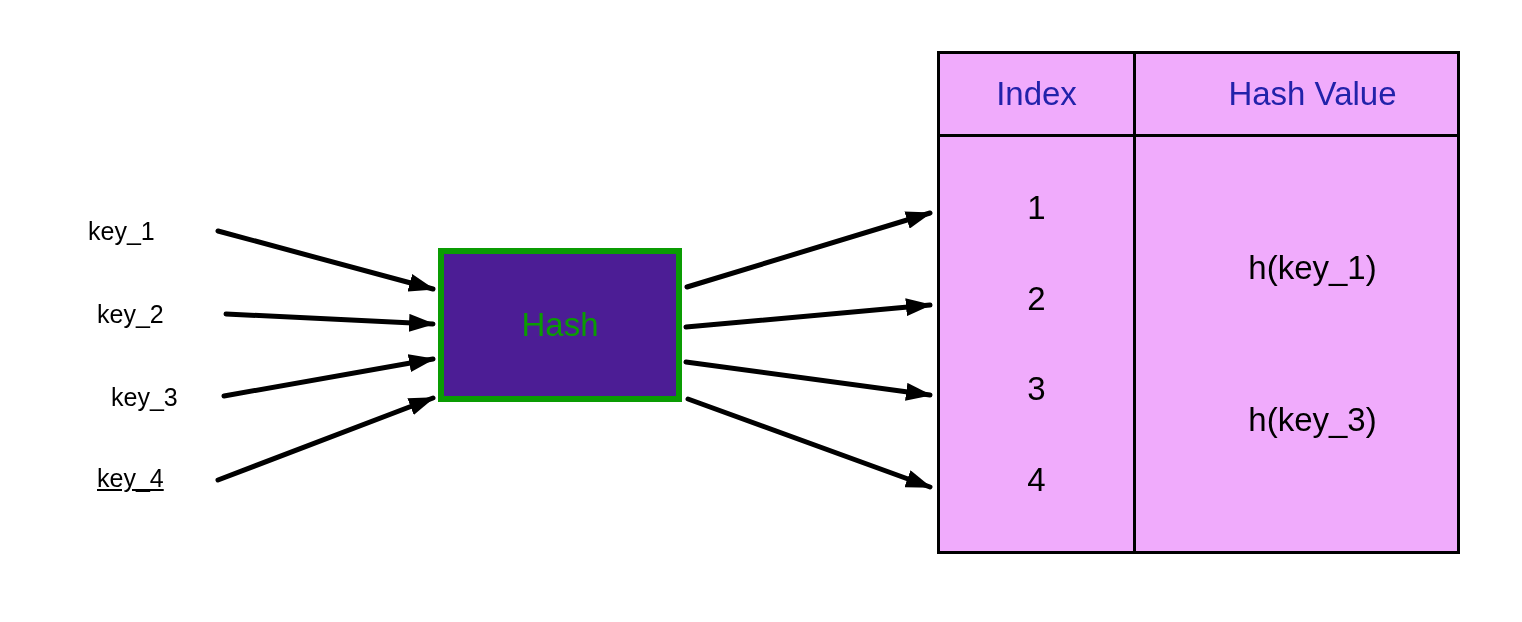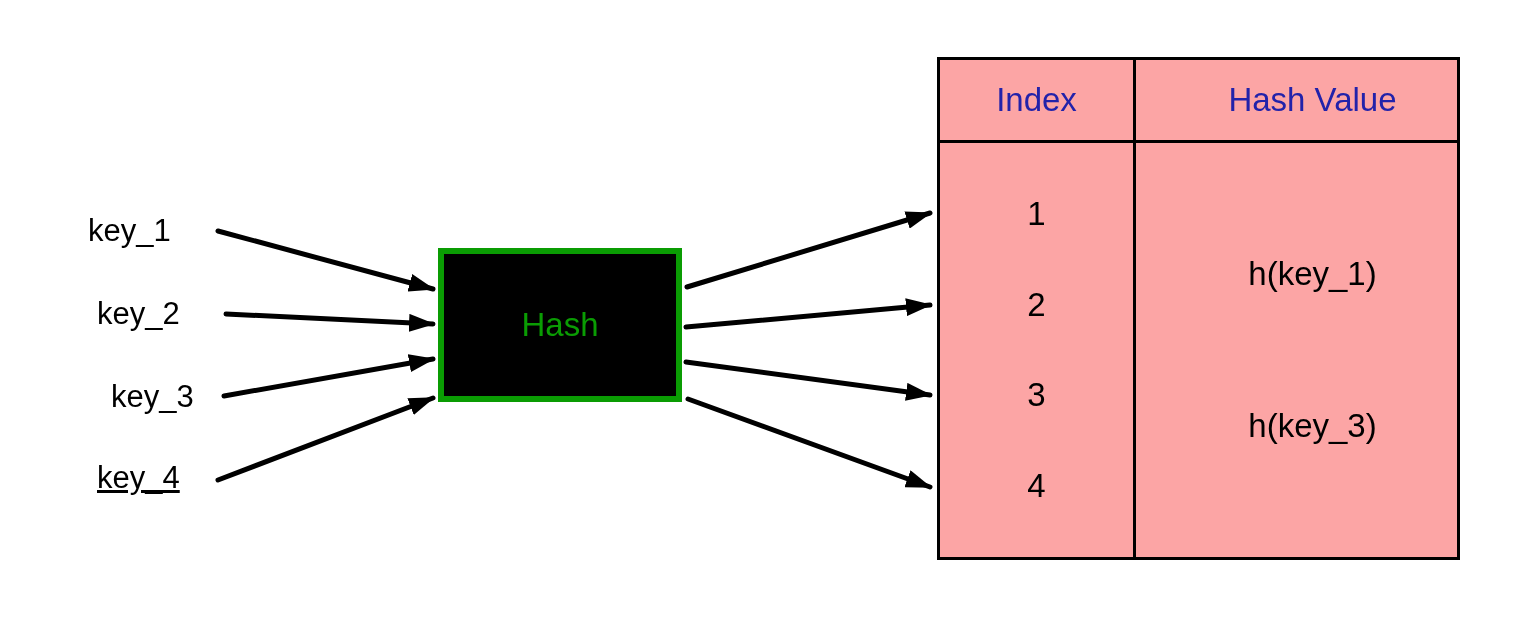--- a/index.html
+++ b/index.html
@@ -6,54 +6,54 @@
   .canvas {
     position: relative;
     width: 1522px;
     height: 622px;
     background: var(--background, #ffffff);
     font-family: "Liberation Sans", sans-serif;
     overflow: hidden;
   }
   .key-label {
     position: absolute;
-    font-size: 31px;
+    font-size: 25px;
     line-height: 34px;
     color: var(--black, #000000);
     white-space: nowrap;
   }
   .key-1 { left: 88px;  top: 214px; }
   .key-2 { left: 97px;  top: 297px; }
   .key-3 { left: 97px;  top: 380px; margin-left: 14px; }
   .key-4 { left: 97px;  top: 461px; text-decoration: underline; }
 
   .hash-box {
     position: absolute;
     left: 438px; top: 248px;
     width: 244px; height: 154px;
     box-sizing: border-box;
     border: 6px solid var(--green, #0a9c03);
-    background: #000000;
+    background: #4c1d95;
     display: flex;
     flex-direction: column;
     align-items: center;
     justify-content: center;
     color: var(--green, #0a9c03);
     font-size: 33px;
     line-height: 42px;
     text-align: center;
   }
 
   .hash-table {
     position: absolute;
-    left: 937px; top: 57px;
+    left: 937px; top: 51px;
     width: 523px; height: 503px;
     box-sizing: border-box;
     border: 3px solid var(--black, #000000);
-    background: #fca5a5;
+    background: #f0abfc;
     display: flex;
     flex-direction: column;
   }
   .thead {
     flex: 0 0 83px;
     display: flex;
     box-sizing: border-box;
     border-bottom: 3px solid var(--black, #000000);
   }
   .th {

